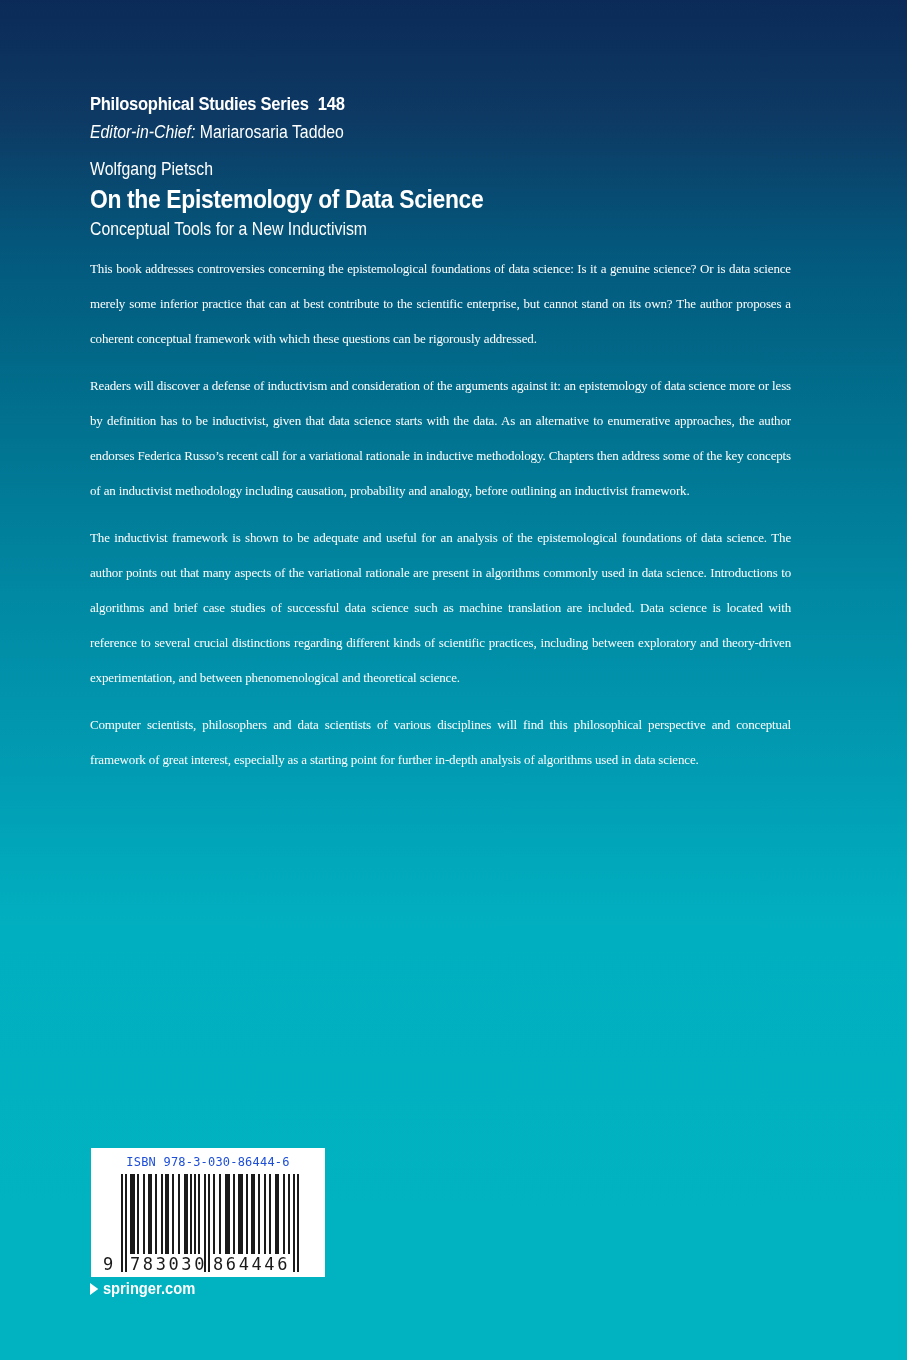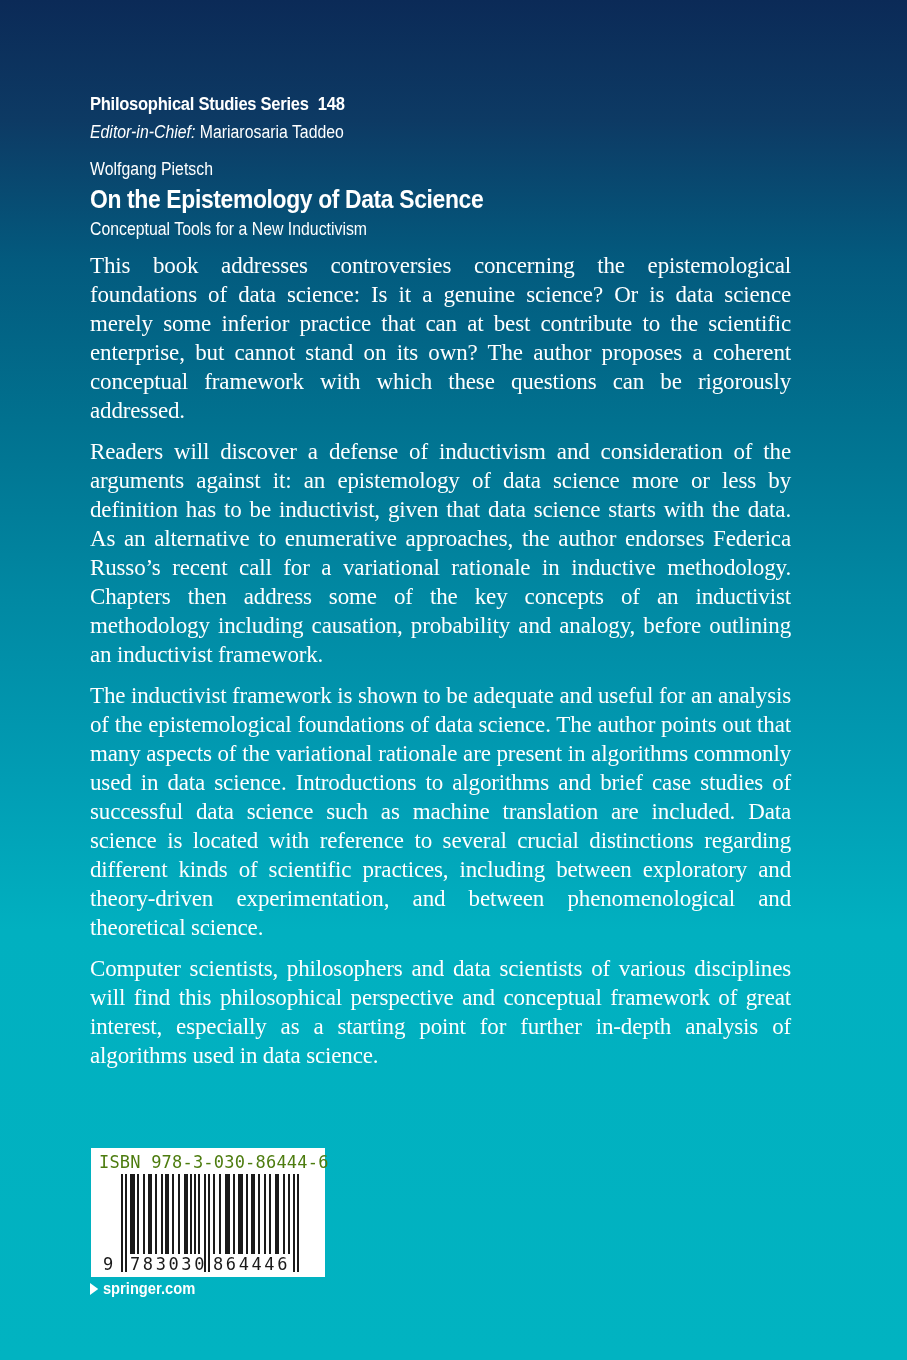--- a/index.html
+++ b/index.html
@@ -82,39 +82,39 @@
       white-space: nowrap;
     }
     .blurb {
       position: absolute;
       left: 90px;
       top: 251px;
       width: 701px;
     }
     .blurb p {
       margin: 0 0 12px 0;
-      font-size: 23px;
-      line-height: 29px;
+      font-size: 13px;
+      line-height: 35px;
       text-align: justify;
       letter-spacing: -0.15px;
     }
     .barcode-box {
       position: absolute;
       left: 91px;
       top: 1148px;
       width: 234px;
       height: 129px;
       background: #ffffff;
       box-sizing: border-box;
       padding: 6px 8px 0 8px;
     }
     .isbn-text {
       font-family: "DejaVu Sans Mono", monospace;
-      font-size: 17px;
-      color: #4d7c0f;
+      font-size: 12px;
+      color: #1d4ed8;
       letter-spacing: 0.2px;
       line-height: 16px;
       text-align: center;
       white-space: nowrap;
     }
     .barcode-svg {
       display: block;
       margin-top: 4px;
     }
     .springer-link {

